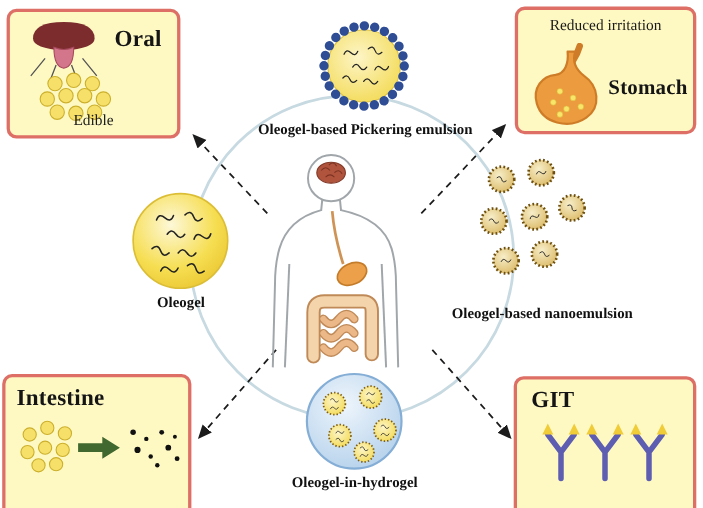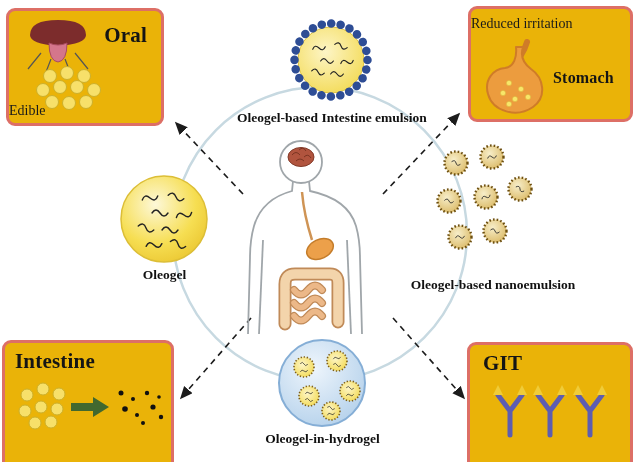--- a/index.html
+++ b/index.html
@@ -1,22 +1,22 @@
 <!DOCTYPE html>
 <html><head>
 <meta charset="utf-8">
 <style>
   html,body{margin:0;padding:0;background:#ffffff;}
   .canvas{position:relative;width:639px;height:462px;background:#ffffff;
           font-family:"Liberation Serif","DejaVu Serif",serif;overflow:hidden;}
   .gfx{position:absolute;left:0;top:0;}
-  .cbox{position:absolute;background:#eab308;border:3px solid #dd6f66;border-radius:9px;box-sizing:border-box;}
+  .cbox{position:absolute;background:#fef9c3;border:3px solid #dd6f66;border-radius:9px;box-sizing:border-box;}
   .icon{position:absolute;}
   .btitle{position:absolute;font-weight:bold;font-size:21px;color:#151515;letter-spacing:.2px;}
-  .bcap{position:absolute;left:0;width:100%;text-align:left;font-size:14px;color:#1a1a1a;}
+  .bcap{position:absolute;left:0;width:100%;text-align:center;font-size:14px;color:#1a1a1a;}
   .dlabel{position:absolute;text-align:center;font-weight:bold;font-size:13.5px;color:#111;line-height:1.15;}
 </style>
 </head>
 <body>
 
 <div class="canvas">
 
   <svg class="gfx" width="639" height="462" viewBox="0 0 639 462">
     <defs>
       <radialGradient id="gyo" cx="40%" cy="33%" r="78%">
@@ -176,21 +176,21 @@
       <path d="M42,8 C39,17 42,24 50,30 C63,39 66,58 52,68 C36,79 12,73 7,55 C3,41 12,30 24,29 C33,28 36,18 35,8 Z" fill="#ec9c3e" stroke="#cf7c28" stroke-width="2" stroke-linejoin="round"></path>
       <g fill="#f8e66a" stroke="#d9b93a" stroke-width="0.5">
         <circle cx="28" cy="44" r="2.6"></circle>
           <circle cx="40" cy="50" r="2.6"></circle>
           <circle cx="22" cy="54" r="2.6"></circle>
         <circle cx="34" cy="60" r="2.6"></circle>
           <circle cx="47" cy="58" r="2.6"></circle>
           <circle cx="28" cy="65" r="2.6"></circle>
       </g>
     </svg>
-    <div class="btitle" style="left:82px;top:60px;font-size:16px;text-align:center;">Stomach</div>
+    <div class="btitle" style="left:82px;top:60px;font-size:19px;text-align:center;">Stomach</div>
   </div>
 
   <div class="cbox" style="left:2px;top:340px;width:172px;height:139px;">
     <div class="btitle" style="left:10px;top:6px;">Intestine</div>
     <svg class="icon" style="left:8px;top:36px;" width="156" height="54" viewBox="0 0 156 54">
       <g fill="#f7e06a" stroke="#ccb02c" stroke-width="1">
         <circle cx="14" cy="16" r="6"></circle>
           <circle cx="30" cy="10" r="6"></circle>
           <circle cx="46" cy="15" r="6"></circle>
         <circle cx="12" cy="32" r="6"></circle>
@@ -226,17 +226,17 @@
         <polygon points="3,12 13,12 8,2"></polygon>
           <polygon points="27,12 37,12 32,2"></polygon>
         <polygon points="43,12 53,12 48,2"></polygon>
           <polygon points="67,12 77,12 72,2"></polygon>
         <polygon points="83,12 93,12 88,2"></polygon>
           <polygon points="107,12 117,12 112,2"></polygon>
       </g>
     </svg>
   </div>
 
-  <div class="dlabel" style="left:210px;top:110px;width:244px;">Oleogel-based Intestine emulsion</div>
+  <div class="dlabel" style="left:210px;top:110px;width:244px;">Oleogel-based Pickering emulsion</div>
   <div class="dlabel" style="left:117px;top:267px;width:95px;">Oleogel</div>
   <div class="dlabel" style="left:397px;top:277px;width:192px;">Oleogel-based nanoemulsion</div>
   <div class="dlabel" style="left:240px;top:431px;width:165px;">Oleogel-in-hydrogel</div>
 </div>
 
 </body></html>

